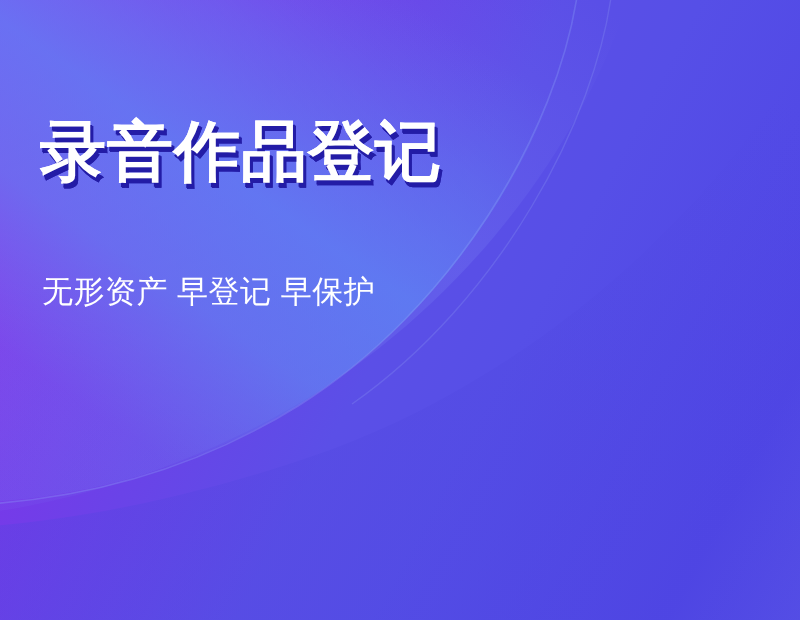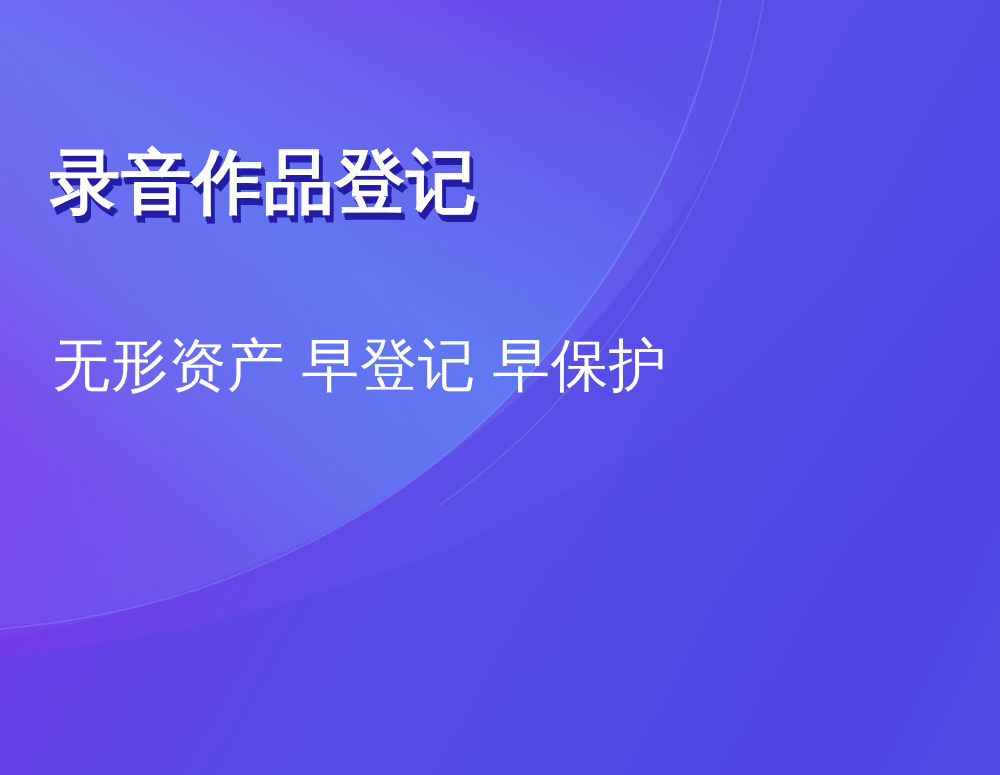--- a/index.html
+++ b/index.html
@@ -40,21 +40,21 @@
   .title-block {
     position: absolute;
     left: 40px;
     top: 118px;
     width: 620px;
   }
 
   .headline {
     position: relative;
     margin: 0;
-    font-size: 56px;
+    font-size: 66px;
     line-height: 1.0;
     font-weight: 700;
     letter-spacing: 1px;
     color: #ffffff;
     white-space: nowrap;
     text-shadow:
        3px 5px 0 #231CA6,
        3px 5px 0 #231CA6,
        2px 4px 0 #231CA6;
     background: linear-gradient(180deg, #ffffff 55%, #ffffff 72%, #E9E9F4 92%, #DCDCEC 100%);
@@ -64,21 +64,21 @@
 
   .subtitle {
     position: absolute;
     left: 42px;
     top: 262px;
     width: 640px;
   }
 
   .sub-line {
     margin: 0;
-    font-size: 46px;
+    font-size: 31px;
     line-height: 60px;
     font-weight: 400;
     color: #ffffff;
     letter-spacing: 0.5px;
     white-space: nowrap;
   }
 </style>
 </head>
 <body>
 

